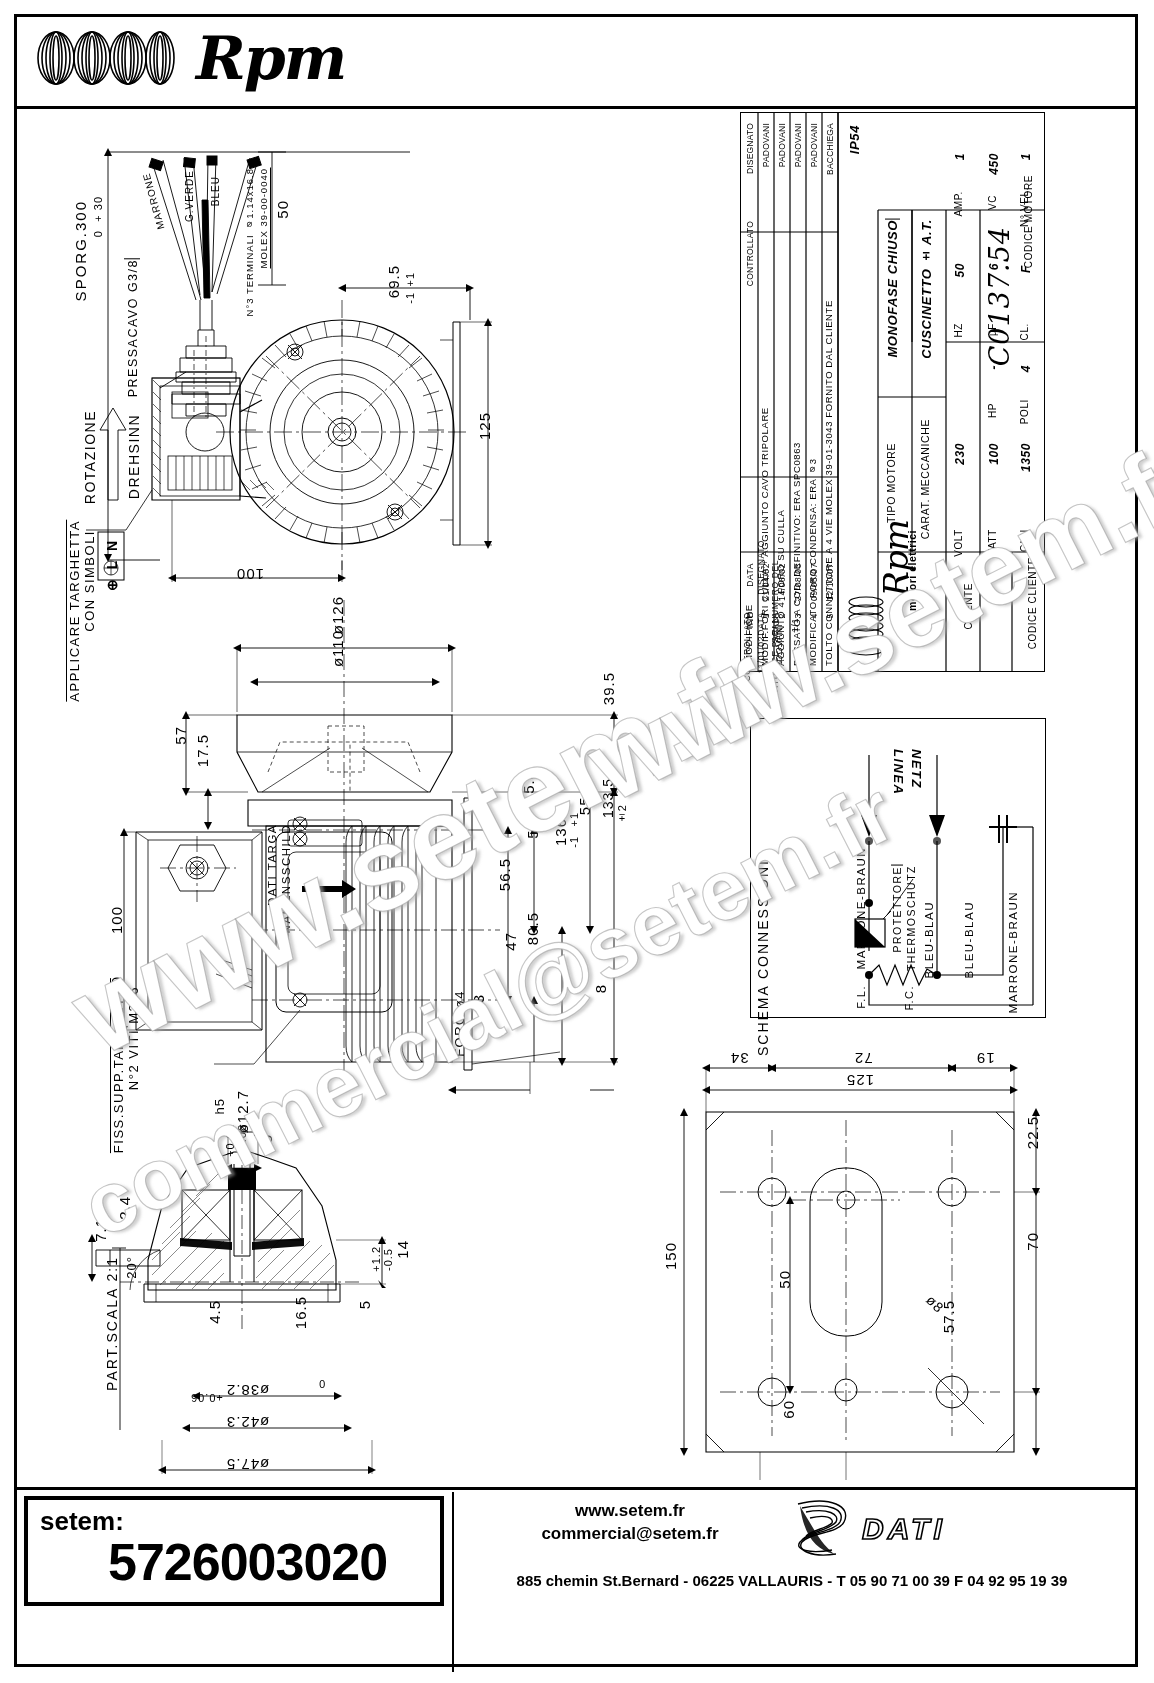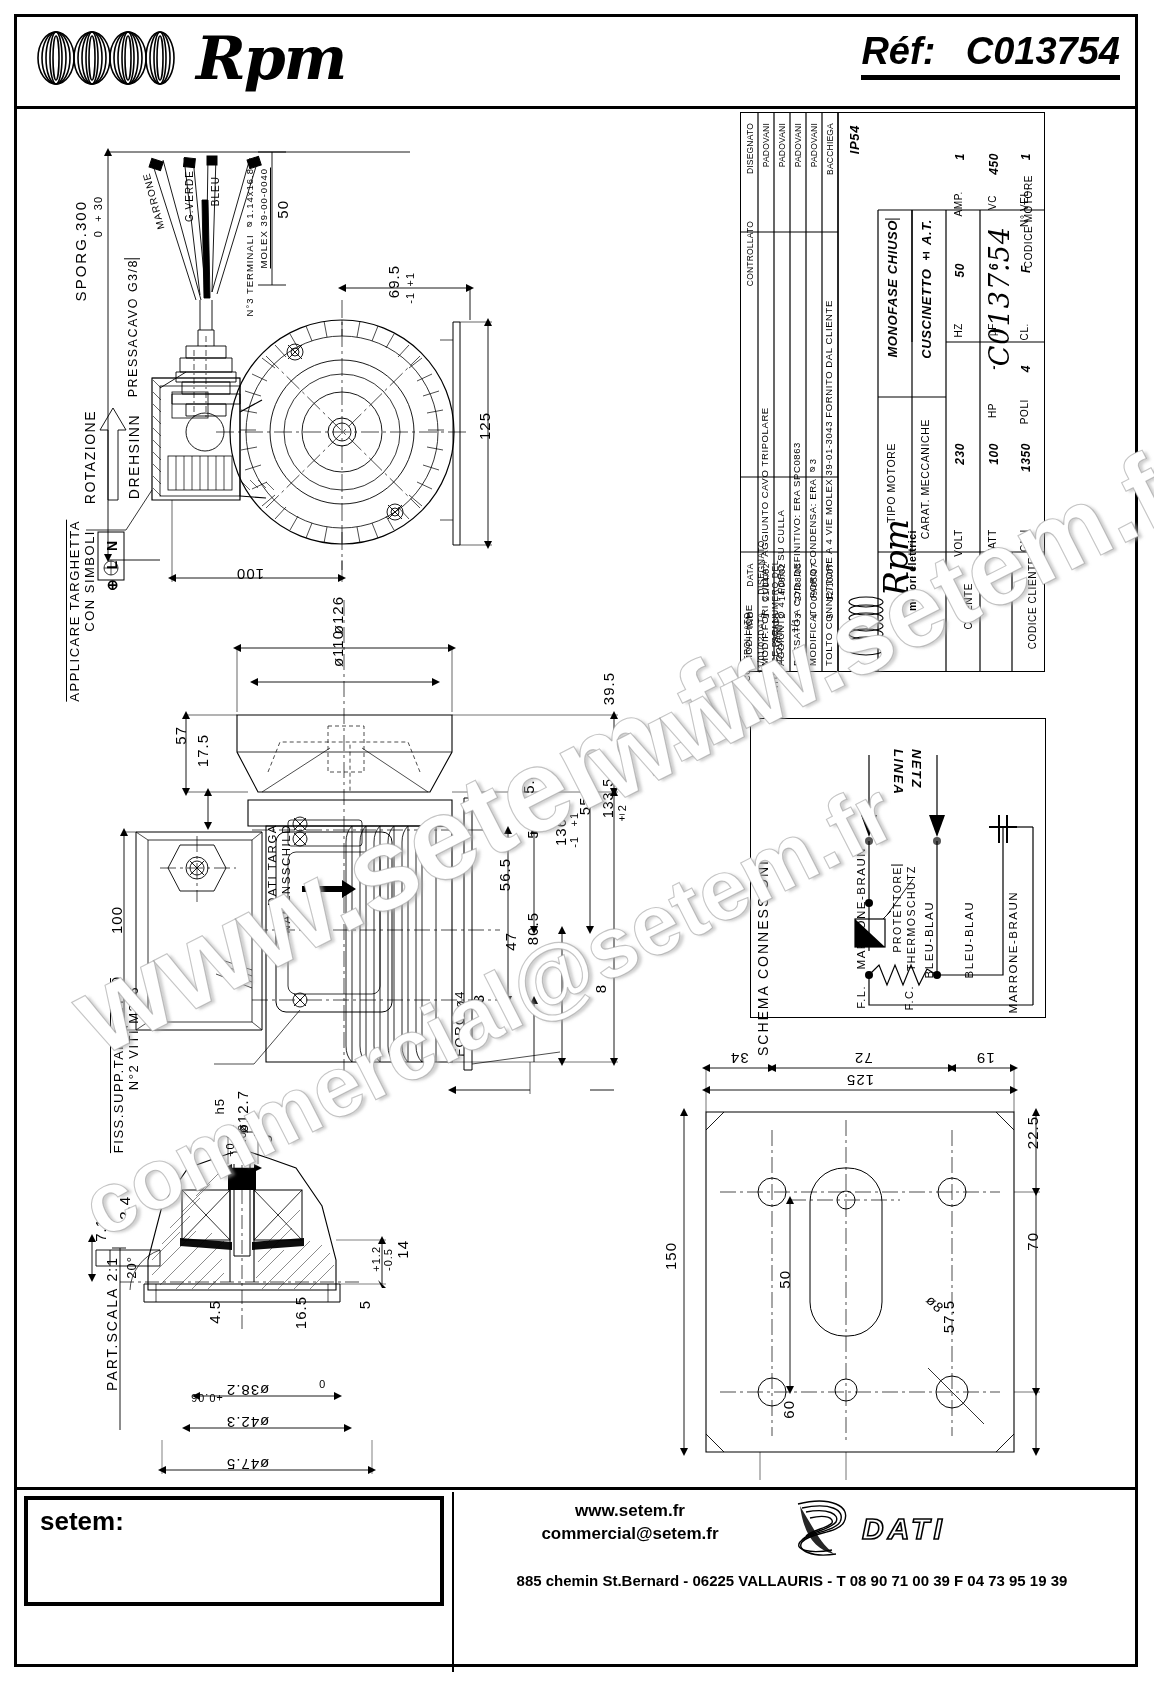--- a/index.html
+++ b/index.html
@@ -124,24 +124,20 @@
               <ellipse cx="20" cy="28" rx="10" ry="26"></ellipse>
             <ellipse cx="20" cy="28" rx="14" ry="26"></ellipse>
               <ellipse cx="20" cy="28" rx="3" ry="22"></ellipse>
           </g>
         </g>
       </svg>
     </span>
     <span class="rpm-word">Rpm</span>
   </div>
 
-  <div class="ref-block">
-    <span class="lbl">Réf:</span>
-    <span class="val">C013754</span>
-  </div>
 
   <svg class="dwg" width="1154" height="1683">
     <g fill="none" stroke="#000" stroke-width="0.9">
 
       <path d="M108,152 L108,560"></path>
       <path d="M104,156 L108,148 L112,156 Z" fill="#000" stroke="none"></path>
       <path d="M104,554 L108,562 L112,554 Z" fill="#000" stroke="none"></path>
       <path d="M108,152 L410,152"></path>
       <path d="M108,560 L160,560"></path>
 
@@ -795,20 +791,21 @@
   <div id="wm">
     <div class="wm-t" style="left:40px;top:780px;font-size:118px;transform:rotate(-27deg);">www.setem.fr</div>
     <div class="wm-t" style="left:40px;top:960px;font-size:86px;transform:rotate(-27deg);">commercial@setem.fr</div>
     <div class="wm-t" style="left:560px;top:560px;font-size:104px;transform:rotate(-27deg);">www.setem.fr</div>
   </div>
 
   <div class="foot-rule"></div>
 
   <div id="codebox">
     <div class="ctitle">setem:</div>
+    <div class="cnum">5726003020</div>
   </div>
 
   <div class="foot-sep"></div>
 
   <div class="web">
     <div>www.setem.fr</div>
     <div>commercial@setem.fr</div>
   </div>
 
   <div class="setem-logo">
@@ -817,15 +814,15 @@
         <path d="M18,12 C50,4 72,14 64,30 C58,42 30,40 22,50 C16,58 32,66 56,62"></path>
         <path d="M22,16 C50,10 66,18 60,30 C54,40 28,40 20,50 C14,58 30,62 52,58"></path>
         <path d="M26,20 C48,16 60,22 56,30 C50,38 28,40 22,48"></path>
         <path d="M30,26 C46,22 54,26 52,31 C48,36 32,38 26,44"></path>
       </g>
       <path d="M20,14 C38,44 40,50 54,62 C36,58 24,44 20,14 Z" fill="#000" stroke="none" opacity="0.85"></path>
     </svg>
   </div>
   <div class="setem-word" style="position:absolute;left:862px;top:1512px;">DATI</div>
 
-  <div class="addr">885 chemin St.Bernard  -   06225 VALLAURIS  -  T 08 90 71 00 39   F 04 73 95 19 39</div>
+  <div class="addr">885 chemin St.Bernard  -   06225 VALLAURIS  -  T 05 90 71 00 39   F 04 92 95 19 39</div>
 
 </div>
 
 </body></html>

